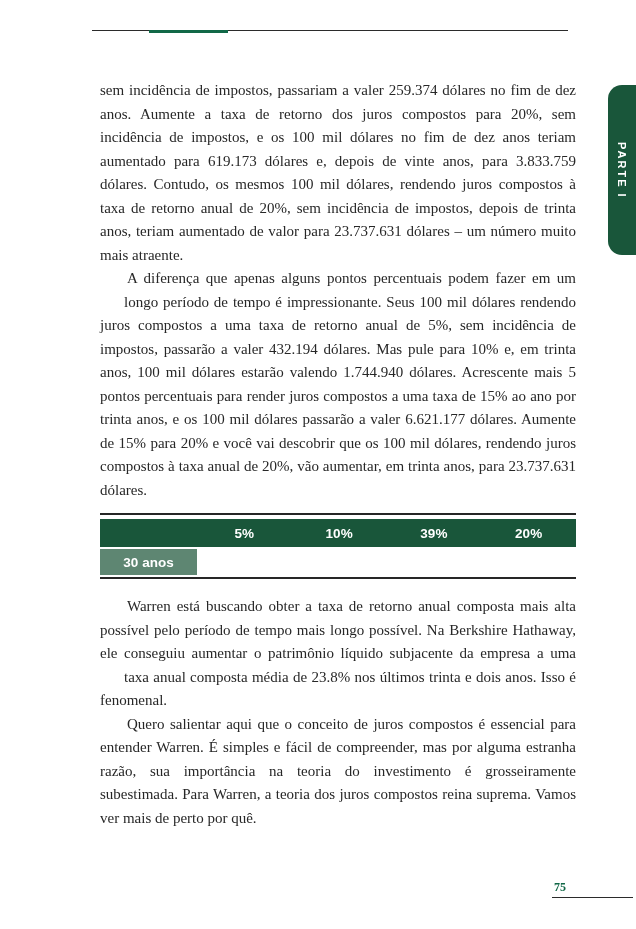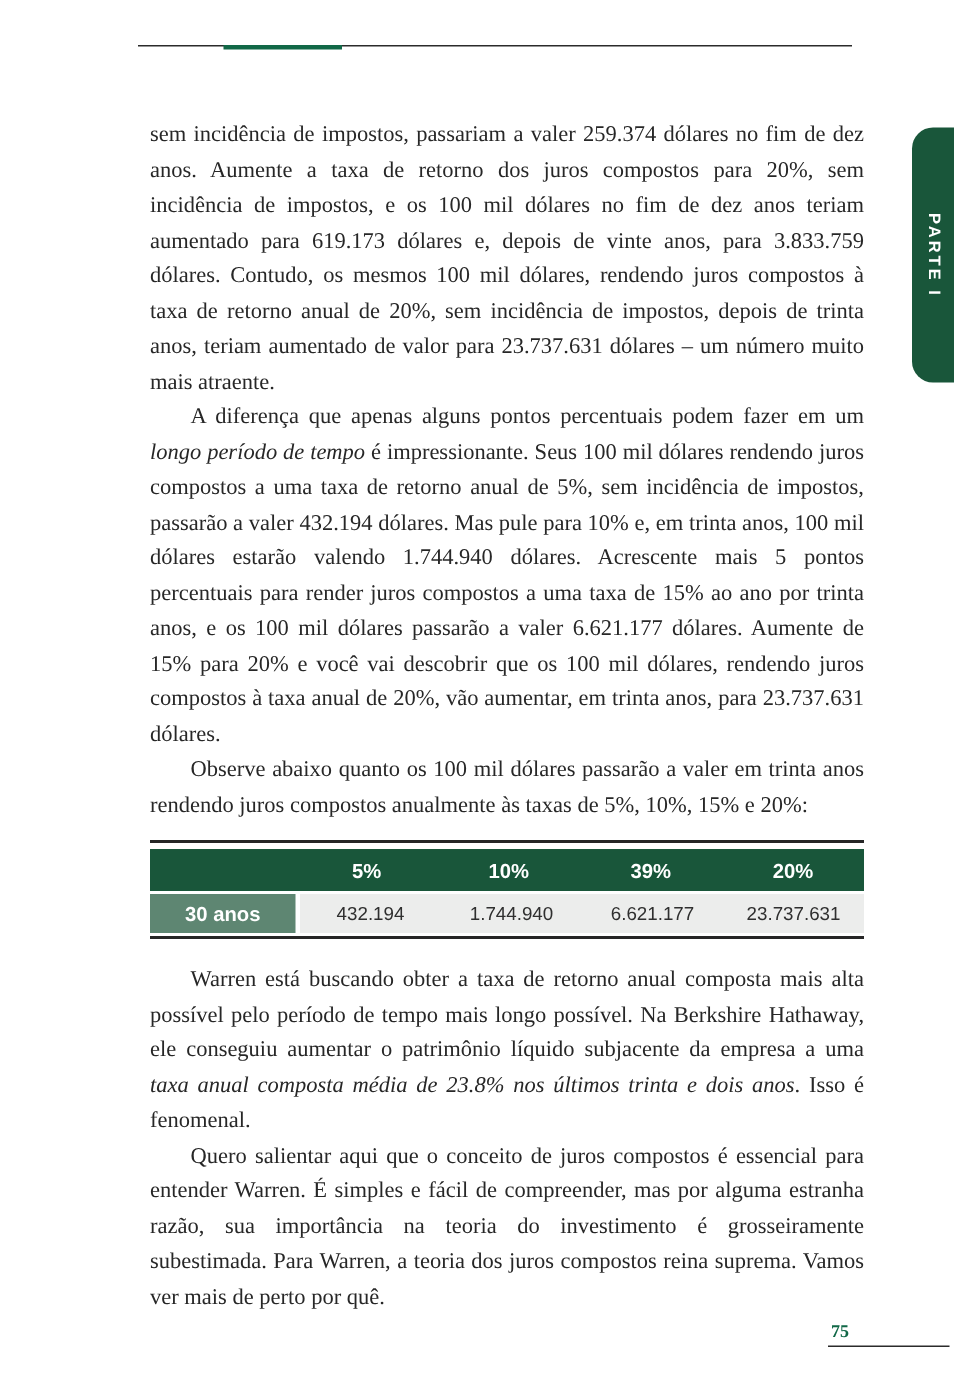--- a/index.html
+++ b/index.html
@@ -56,21 +56,21 @@
   
   main{position:absolute;left:100px;top:79px;width:476px;}
   p.para{
     margin:0;
     font-size:15px;line-height:23.5px;
     color:var(--text-dark);
     text-align:justify;
     text-indent:27px;
   }
   p.no-indent{text-indent:0;}
-  .italic{font-style:italic;}
+  .italic{margin-left:24px;}
   
   .rate-table{margin:11px 0 16px 0;font-family:"Liberation Sans", sans-serif;}
   .t-top-rule{height:2px;background:#262626;margin-bottom:4px;}
   .t-head{
     display:grid;grid-template-columns:97px 1fr 1fr 1fr 1fr;
     background:var(--table-header-green);
     height:28px;align-items:center;
   }
   .t-head-cell{
     color:#ffffff;font-weight:bold;font-size:13.5px;text-align:center;
@@ -114,39 +114,32 @@
   <aside class="part-tab">
     <span class="part-tab-label">PARTE I</span>
   </aside>
 
   <main>
 
     <p class="para no-indent"><span>sem incidência de impostos, passariam a valer 259.374 dólares no fim de dez anos. Aumente a taxa de retorno dos juros compostos para 20%, sem incidência de impostos, e os 100 mil dólares no fim de dez anos teriam aumentado para 619.173 dólares e, depois de vinte anos, para 3.833.759 dólares. Contudo, os mesmos 100 mil dólares, rendendo juros compostos à taxa de retorno anual de 20%, sem incidência de impostos, depois de trinta anos, teriam aumentado de valor para 23.737.631 dólares – um número muito mais atraente.</span></p>
 
     <p class="para"><span>A diferença que apenas alguns pontos percentuais podem fazer em um </span><span class="italic">longo período de tempo</span><span> é impressionante. Seus 100 mil dólares rendendo juros compostos a uma taxa de retorno anual de 5%, sem incidência de impostos, passarão a valer 432.194 dólares. Mas pule para 10% e, em trinta anos, 100 mil dólares estarão valendo 1.744.940 dólares. Acrescente mais 5 pontos percentuais para render juros compostos a uma taxa de 15% ao ano por trinta anos, e os 100 mil dólares passarão a valer 6.621.177 dólares. Aumente de 15% para 20% e você vai descobrir que os 100 mil dólares, rendendo juros compostos à taxa anual de 20%, vão aumentar, em trinta anos, para 23.737.631 dólares.</span></p>
 
-    <p class="para"><span>Observe abaixo quanto os 100 mil dólares passarão a valer em trinta anos rendendo juros compostos anualmente às taxas de 5%, 10%, 15% e 20%:</span></p>
 
     <div class="rate-table">
       <div class="t-top-rule"></div>
       <div class="t-head">
         <div class="t-head-cell"></div>
         <div class="t-head-cell">5%</div>
         <div class="t-head-cell">10%</div>
         <div class="t-head-cell">39%</div>
         <div class="t-head-cell">20%</div>
       </div>
       <div class="t-row">
         <div class="t-label">30 anos</div>
-        <div class="t-values">
-          <div class="t-cell">432.194</div>
-          <div class="t-cell">1.744.940</div>
-          <div class="t-cell">6.621.177</div>
-          <div class="t-cell">23.737.631</div>
-        </div>
       </div>
       <div class="t-bottom-rule"></div>
     </div>
 
     <p class="para"><span>Warren está buscando obter a taxa de retorno anual composta mais alta possível pelo período de tempo mais longo possível. Na Berkshire Hathaway, ele conseguiu aumentar o patrimônio líquido subjacente da empresa a uma </span><span class="italic">taxa anual composta média de 23.8% nos últimos trinta e dois anos</span><span>. Isso é fenomenal.</span></p>
 
     <p class="para"><span>Quero salientar aqui que o conceito de juros compostos é essencial para entender Warren. É simples e fácil de compreender, mas por alguma estranha razão, sua importância na teoria do investimento é grosseiramente subestimada. Para Warren, a teoria dos juros compostos reina suprema. Vamos ver mais de perto por quê.</span></p>
 
   </main>
 

